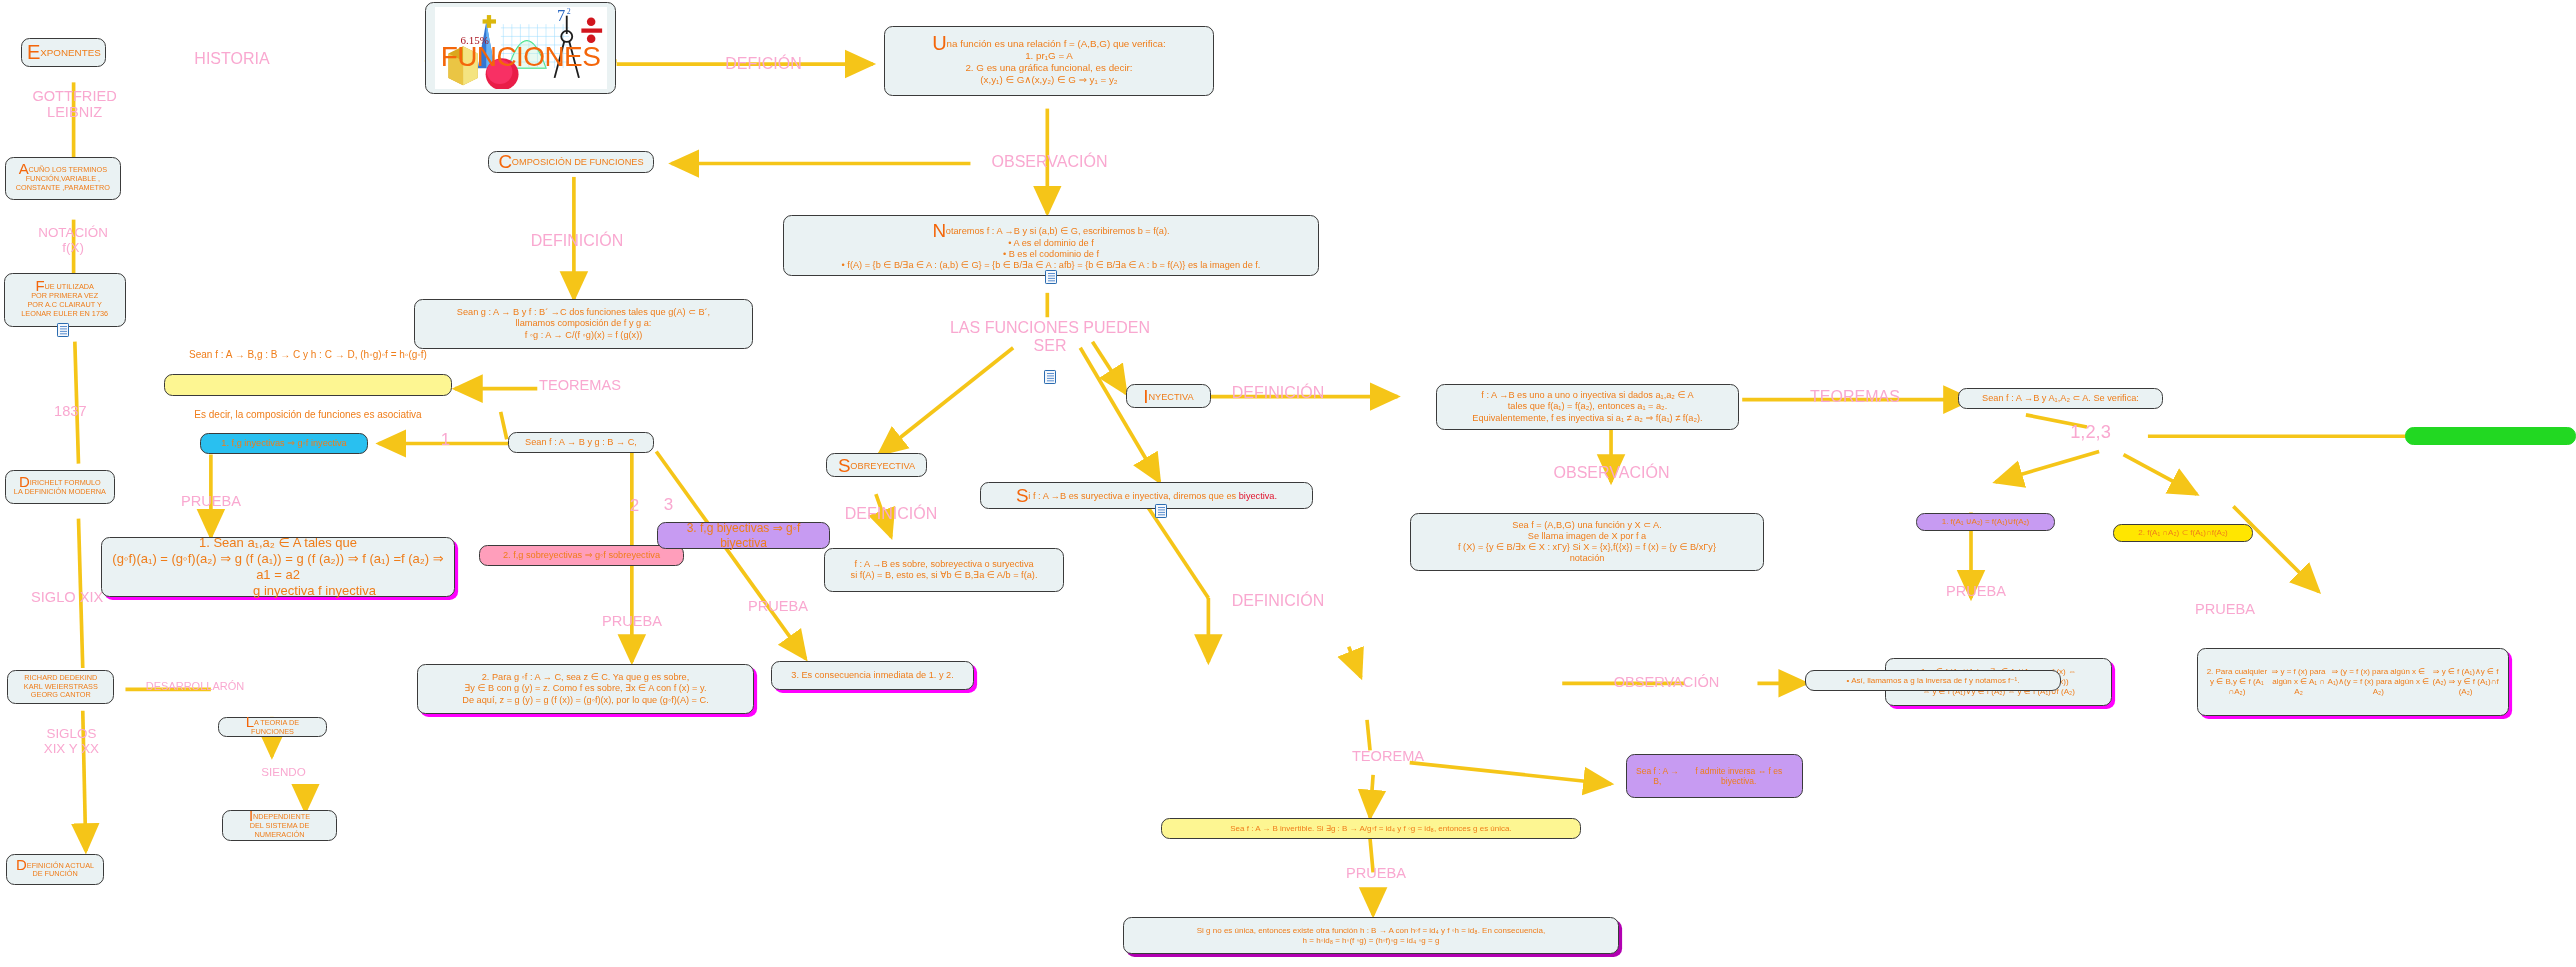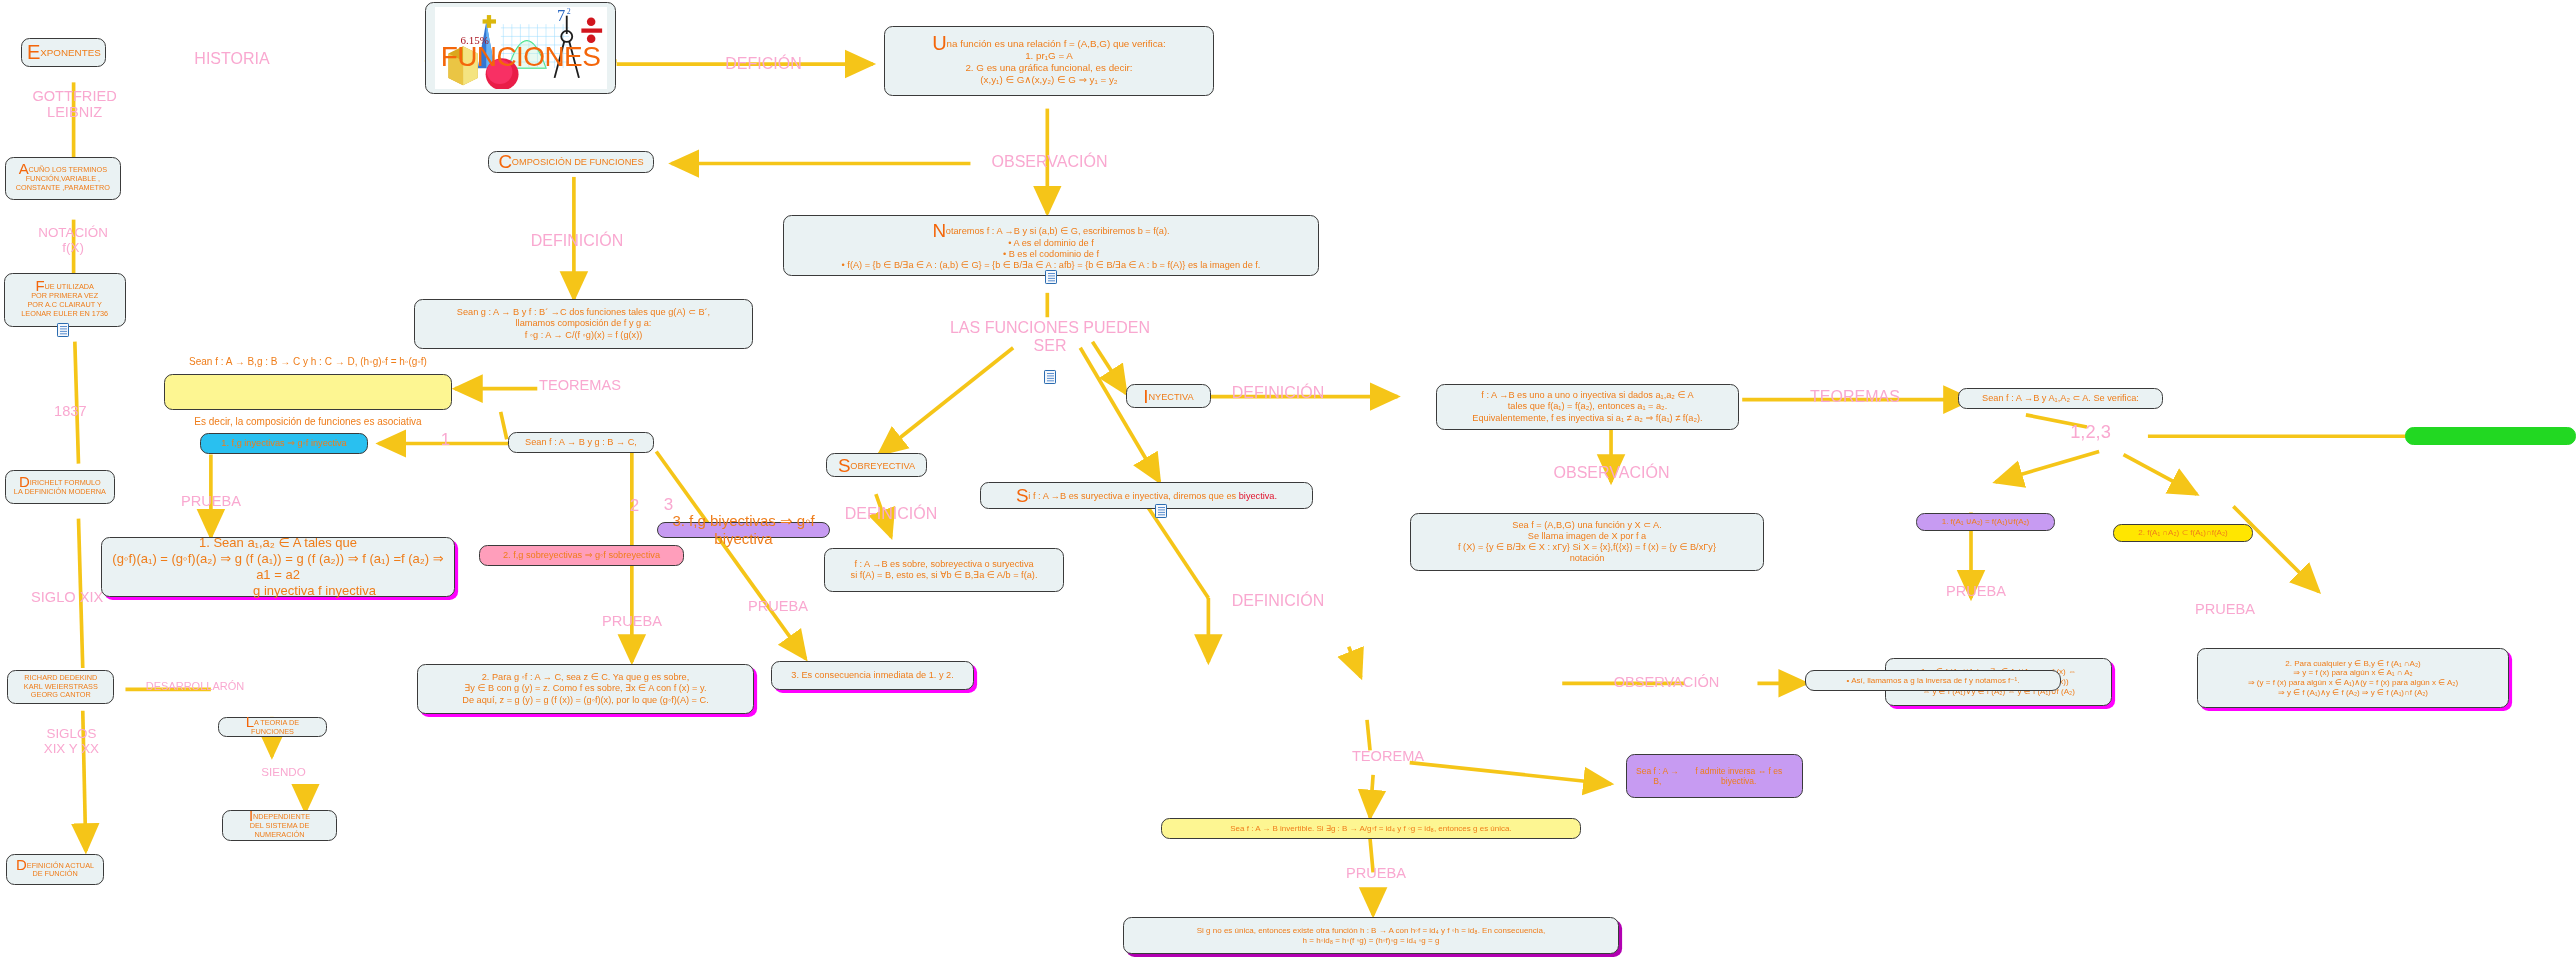--- a/index.html
+++ b/index.html
@@ -236,42 +236,42 @@
   <div class="cap" style="left:507px;top:232px;width:140px;font-size:16px;">DEFINICIÓN</div>
 
   <div class="node" style="left:414px;top:299px;width:339px;height:50px;font-size:9.2px;flex-direction:column;">
     <div>Sean g : A → B y f : B´ →C dos funciones tales que g(A) ⊂ B´,</div>
     <div>llamamos composición de f y g a:</div>
     <div>f ◦g : A → C/(f ◦g)(x) = f (g(x))</div>
   </div>
 
   <div class="cap" style="left:516px;top:377px;width:128px;font-size:14.6px;">TEOREMAS</div>
 
-  <div class="node yellow" style="left:164px;top:374px;width:288px;height:36px;font-size:10px;flex-direction:column;gap:48px;">
+  <div class="node yellow" style="left:164px;top:374px;width:288px;height:22px;font-size:10px;flex-direction:column;gap:48px;">
     <div>Sean f : A → B,g : B → C y h : C → D, (h◦g)◦f = h◦(g◦f)</div>
     <div>Es decir, la composición de funciones es asociativa</div>
   </div>
 
   <div class="node" style="left:508px;top:432px;width:146px;height:21px;font-size:9.2px;">
     <span>Sean f : A → B y g : B → C,</span>
   </div>
 
   <div class="cap" style="left:427px;top:431px;width:37px;font-size:17px;">1</div>
   <div class="cap" style="left:616px;top:497px;width:37px;font-size:17px;">2</div>
   <div class="cap" style="left:650px;top:496px;width:37px;font-size:17px;">3</div>
 
   <div class="node cyan" style="left:200px;top:433px;width:168px;height:21px;font-size:9.2px;">
     <span>1. f,g inyectivas ⇒ g◦f inyectiva</span>
   </div>
 
   <div class="node pink" style="left:479px;top:545px;width:205px;height:21px;font-size:9.2px;">
     <span>2. f,g sobreyectivas ⇒ g◦f sobreyectiva</span>
   </div>
 
-  <div class="node purple" style="left:657px;top:522px;width:173px;height:16px;font-size:15px;">
+  <div class="node purple" style="left:657px;top:522px;width:173px;height:27px;font-size:12px;">
     <span>3. f,g biyectivas ⇒ g◦f biyectiva</span>
   </div>
 
   <div class="cap" style="left:156px;top:493px;width:110px;font-size:14.6px;">PRUEBA</div>
   <div class="cap" style="left:577px;top:613px;width:110px;font-size:14.6px;">PRUEBA</div>
   <div class="cap" style="left:723px;top:598px;width:110px;font-size:14.6px;">PRUEBA</div>
 
   <div class="node sh" style="left:101px;top:537px;width:354px;height:60px;font-size:13px;flex-direction:column;">
     <div>1. Sean a₁,a₂ ∈ A tales que</div>
     <div>(g◦f)(a₁) = (g◦f)(a₂) ⇒ g (f (a₁)) = g (f (a₂)) ⇒ f (a₁) =f (a₂) ⇒ a1 = a2</div>
@@ -351,21 +351,21 @@
 
   <div class="cap" style="left:1921px;top:583px;width:110px;font-size:14.6px;">PRUEBA</div>
   <div class="cap" style="left:2170px;top:601px;width:110px;font-size:14.6px;">PRUEBA</div>
 
   <div class="node sh" style="left:1885px;top:658px;width:227px;height:48px;font-size:8px;flex-direction:column;">
     <div>1. y ∈ f (A₁ ∪A₂) ⇔∃x ∈ A₁∪A₂ : y = f (x) ⇔</div>
     <div>(∃x ∈ A₁ : y = f (x))∨(∃x ∈ A₂ : y = f (x))</div>
     <div>⇔ y ∈ f (A₁)∨y ∈ f (A₂) ⇔ y ∈ f (A₁)∪f (A₂)</div>
   </div>
 
-  <div class="node sh" style="left:2197px;top:648px;width:312px;height:60px;font-size:8px;flex-direction:column;text-align:center;">
+  <div class="node sh" style="left:2197px;top:648px;width:312px;height:68px;font-size:8px;flex-direction:row;text-align:center;">
     <div>2. Para cualquier y ∈ B,y ∈ f (A₁ ∩A₂)</div>
     <div>⇒ y = f (x) para algún x ∈ A₁ ∩ A₂</div>
     <div>⇒ (y = f (x) para algún x ∈ A₁)∧(y = f (x) para algún x ∈ A₂)</div>
     <div>⇒ y ∈ f (A₁)∧y ∈ f (A₂) ⇒ y ∈ f (A₁)∩f (A₂)</div>
   </div>
 
   <div class="cap" style="left:1205px;top:592px;width:146px;font-size:16px;">DEFINICIÓN</div>
 
 
   <div class="cap" style="left:1587px;top:674px;width:159px;font-size:14.6px;">OBSERVACIÓN</div>

